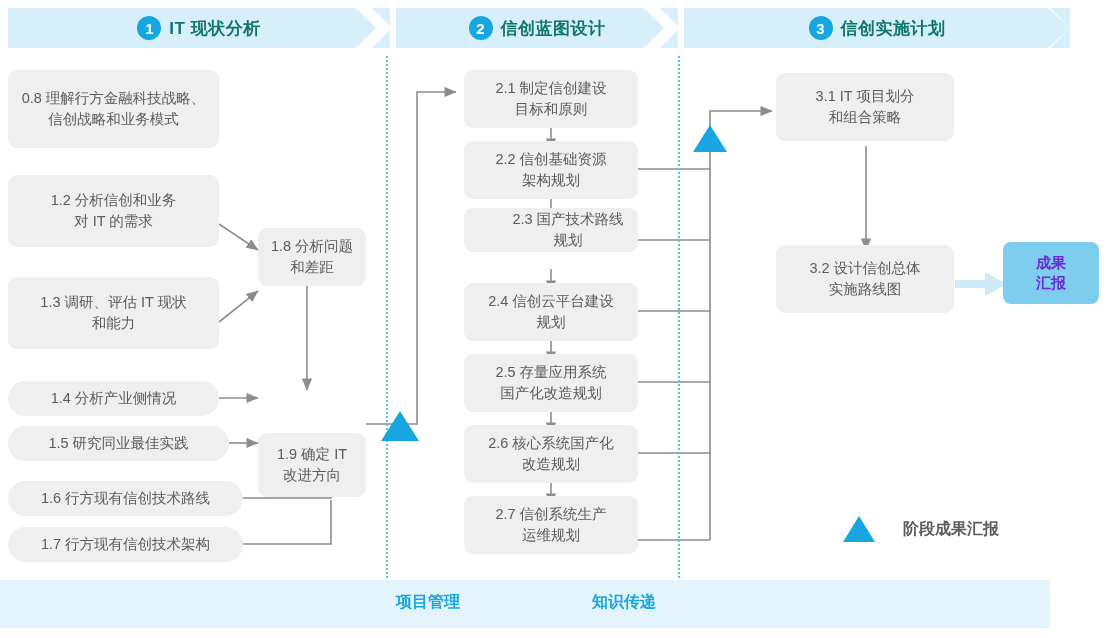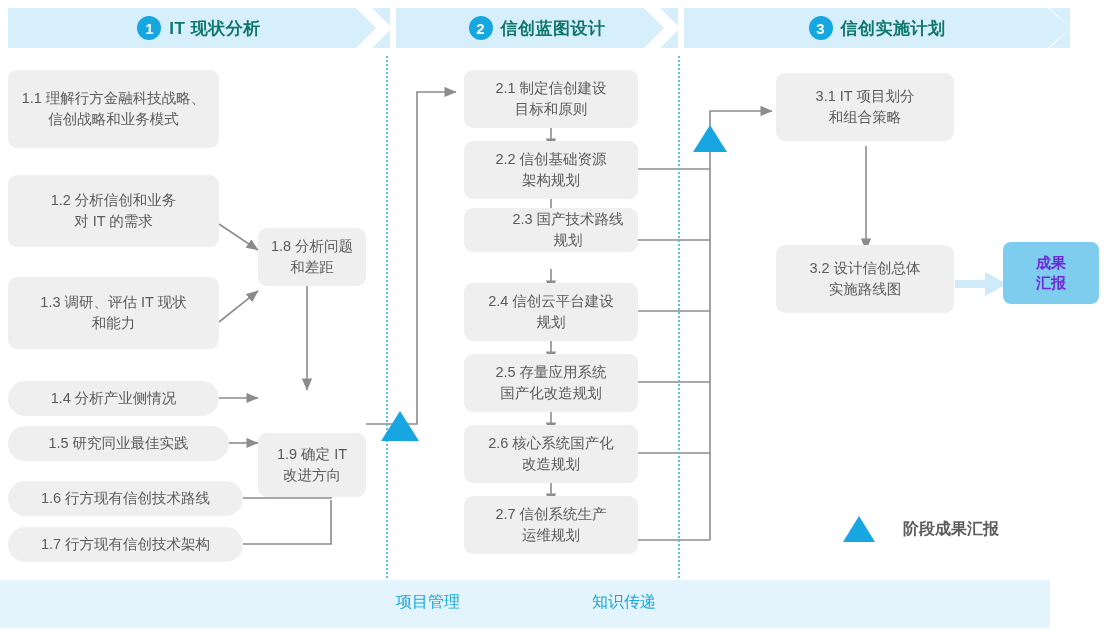--- a/index.html
+++ b/index.html
@@ -52,21 +52,21 @@
   .legend .tri-ic{width:0;height:0;border-left:16px solid transparent;
        border-right:16px solid transparent;border-bottom:26px solid #18a6e2;}
   .legend .legend-text{font-size:16px;font-weight:bold;color:#5b5b5b;white-space:nowrap;}
 
   
   .bottom-band{position:absolute;left:0;top:580px;height:48px;width:1050px;
     background:#e3f4fc;}
   .bottom-band .tip{position:absolute;right:-1px;top:0;width:0;height:0;
     border-top:24px solid transparent;border-bottom:24px solid transparent;
     border-left:34px solid #e3f4fc;}
-  .bottom-item{position:absolute;top:592px;font-size:16px;font-weight:normal;color:#16a7e0;white-space:nowrap;}
+  .bottom-item{position:absolute;top:592px;font-size:16px;font-weight:bold;color:#16a7e0;white-space:nowrap;}
 
   
   .vdot{position:absolute;width:0;border-left:2px dotted #57c3ea;}
 </style>
 </head>
 <body>
 
 <div id="stage">
 
   <svg id="wires" viewBox="0 0 1115 638">
@@ -142,21 +142,21 @@
     <path d="M372,8 L392,28 L372,48 L356,48 L376,28 L356,8 Z" fill="#ffffff"></path>
     <path d="M660,8 L680,28 L660,48 L644,48 L664,28 L644,8 Z" fill="#ffffff"></path>
     <path d="M1050,8 L1070,28 L1050,48 L1048,48 L1048,8 Z" fill="#ffffff"></path>
     <path d="M1048,8 L1070,28 L1048,48 Z" fill="#d7eefb"></path>
   </svg>
 
   <div class="vdot" style="left:386px;top:56px;height:530px;"></div>
   <div class="vdot" style="left:678px;top:56px;height:530px;"></div>
 
   <div class="box" style="left:8px;top:70px;width:211px;height:78px;">
-    <span>1.1 理解行方金融科技战略、
+    <span>0.8 理解行方金融科技战略、
 信创战略和业务模式</span>
   </div>
   <div class="box" style="left:8px;top:175px;width:211px;height:72px;">
     <span>1.2 分析信创和业务
 对 IT 的需求</span>
   </div>
   <div class="box" style="left:8px;top:277px;width:211px;height:72px;">
     <span>1.3 调研、评估 IT 现状
 和能力</span>
   </div>

